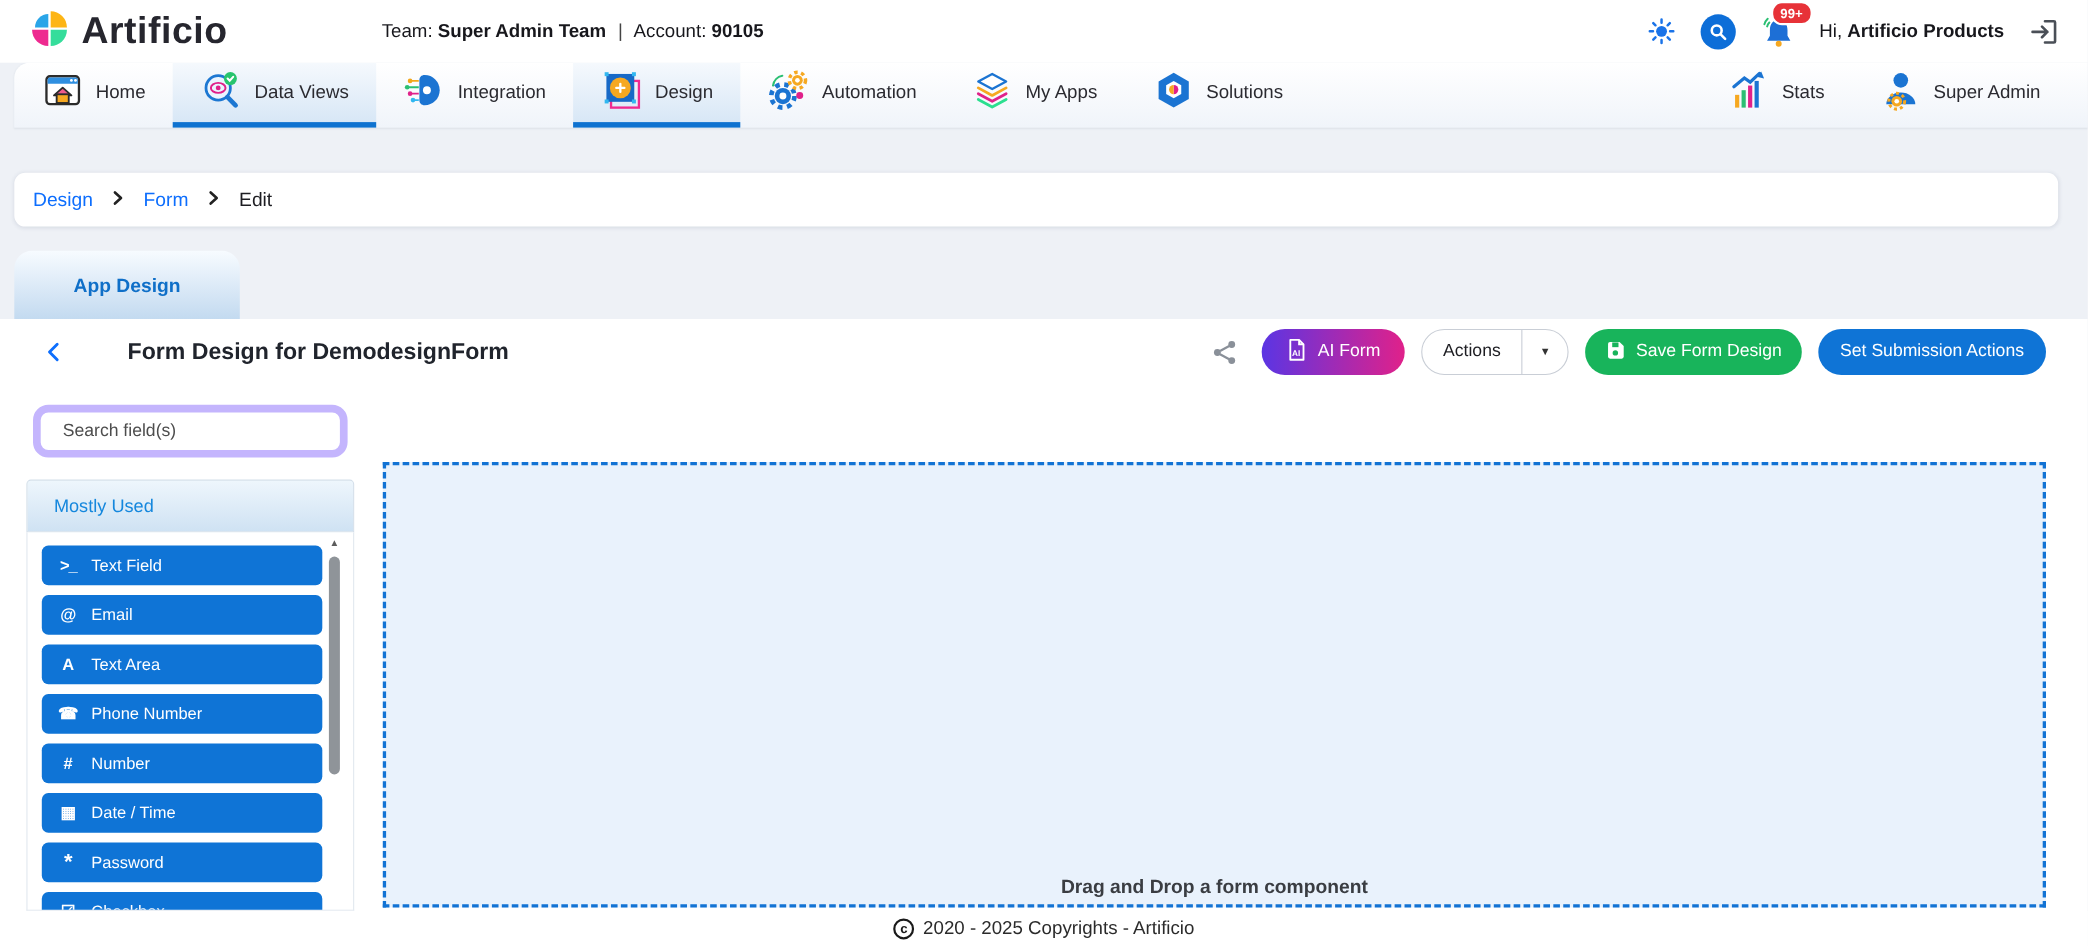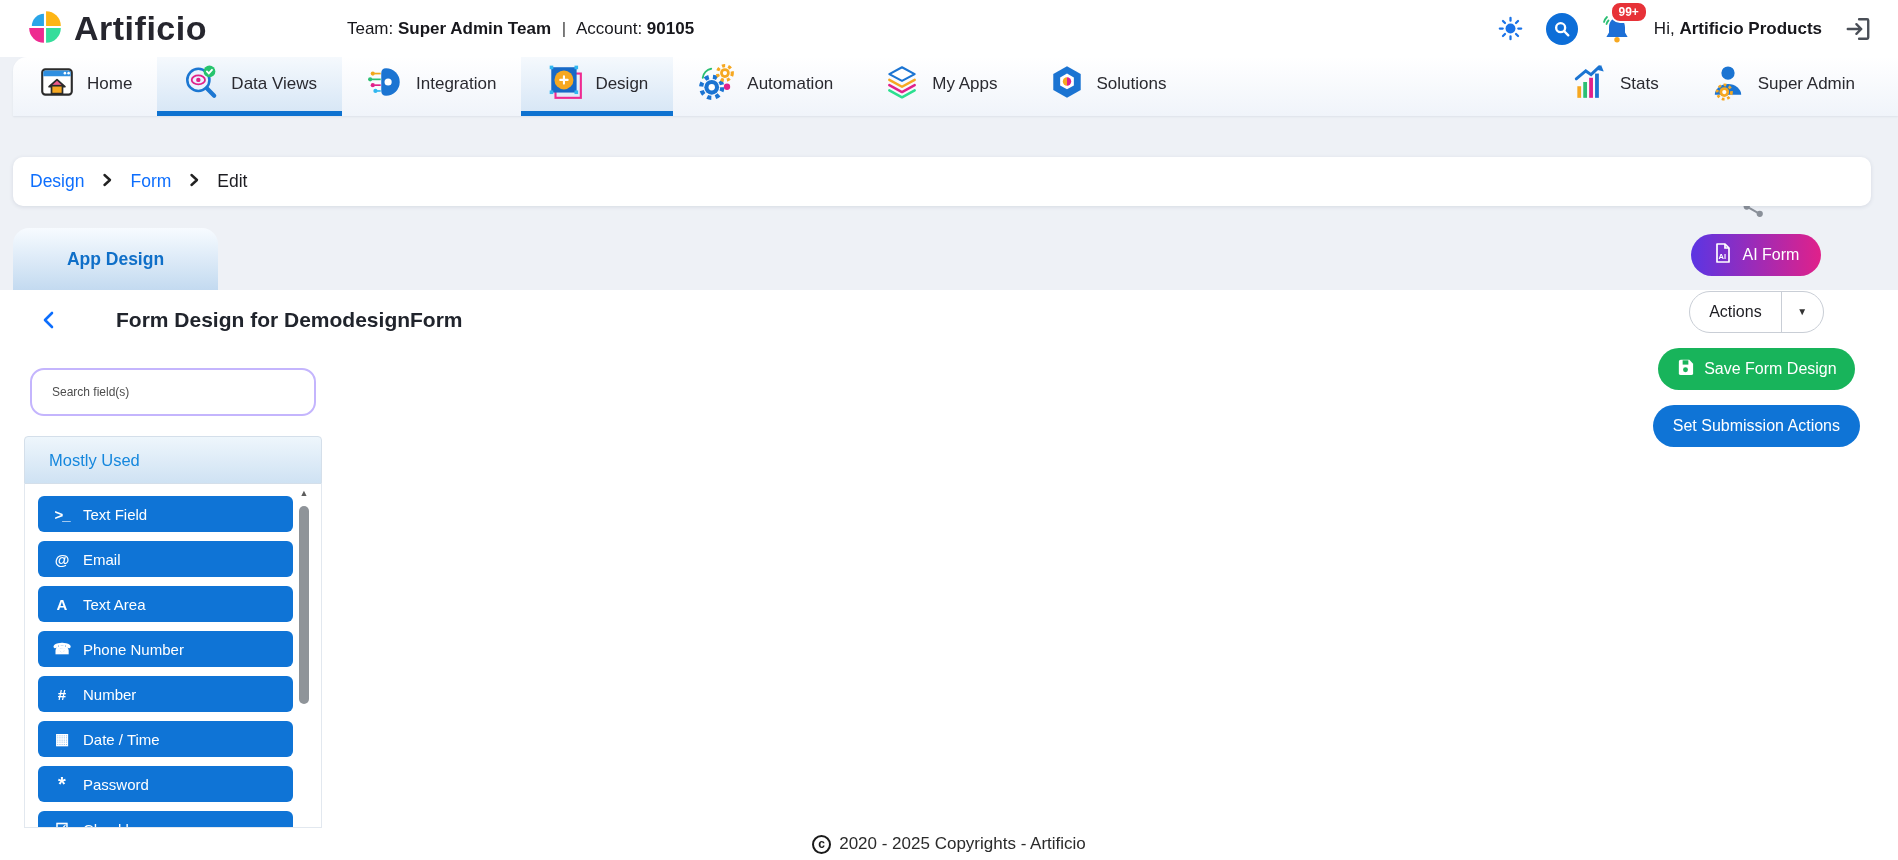--- a/index.html
+++ b/index.html
@@ -47,34 +47,34 @@
     border-radius:16px 16px 0 0;
     background:linear-gradient(180deg,#f7fbff 0%,#c3daf0 100%);
     display:flex; align-items:center; justify-content:center;
     color:#0f6fc8; font-weight:700; font-size:17.5px; z-index:2; cursor:pointer; }
   
   .main { position:absolute; top:290px; left:0; right:0; bottom:0; background:#fff; z-index:3; }
   .toolbar { position:absolute; top:8px; left:40px; right:38px; height:44px;
     display:flex; align-items:center;gap:44px; }
   .back-btn { display:flex; align-items:center; cursor:pointer; }
   .page-title { font-size:21px; font-weight:700; color:#20242c; margin-left:14px; }
-  .tb-right { margin-left:auto; display:flex; align-items:center; gap:15px;flex-direction:column; }
+  .tb-right { margin-left:auto; display:flex; gap:15px; }
   .pill { height:42px; border:none; border-radius:21px; display:flex; align-items:center;
     color:#fff; font-size:16px; font-family:inherit; cursor:pointer; gap:9px; }
   .pill-ai { background:linear-gradient(90deg,#5b35e3 0%,#e0218a 100%); padding:0 22px; }
   .pill-blue { background:#0f74d6; padding:0 20px; }
   .pill-green { background:#18b45b; padding:0 18px; }
   .split { display:flex; height:42px; border:1px solid #c9ced6; border-radius:21px;
     background:#fff; overflow:hidden; cursor:pointer; }
   .split-label { padding:0 19px; display:flex; align-items:center; font-size:16px; color:#1d1d22; }
   .split-caret { width:42px; display:flex; align-items:center; justify-content:center;
     border-left:1px solid #c9ced6; font-size:10px; color:#333; }
   
   .search-input { position:absolute; top:78px; left:30px; width:286px; height:48px;
-    border:2px solid #c4b5fd; border-radius:14px; padding:0 20px; font-size:12px;
+    border:7px solid #c4b5fd; border-radius:14px; padding:0 20px; font-size:16px;
     font-family:inherit; color:#333; outline:none; background:#fff; }
   .search-input::placeholder { color:#4d4d4d; opacity:1; }
   .section-head { position:absolute; top:146px; left:24px; width:298px; height:48px;
     background:linear-gradient(180deg,#eef6fc 0%,#cfe2f3 100%);
     border:1px solid #d4dfea; border-radius:4px 4px 0 0; display:flex; align-items:center;
     padding-left:24px; color:#1587dd; font-size:16.5px; cursor:pointer; }
   .field-list { position:absolute; top:194px; left:24px; width:298px; height:344px;
     background:#fff; border:1px solid #e2e8ef; border-top:none; overflow:hidden; }
   .fld { display:flex; align-items:center; width:255px; height:36px; background:#0f74d6;
     border:none; border-radius:6px; color:#fff; margin:0 0 9px 13px; font-size:15px;
@@ -391,18 +391,21 @@
         <span class="fico">☑</span>
         <span>Checkbox</span>
       </button>
     </div>
     <div class="scroll-track">
       <div class="scroll-arrow">▲</div>
       <div class="scroll-thumb"></div>
     </div>
   </div>
 
+  <div class="dropzone">
+    <div class="drop-hint">Drag and Drop a form component</div>
+  </div>
 
   <div class="footer">
     <span class="c-circle">c</span>
     <span>2020 - 2025 Copyrights - Artificio</span>
   </div>
 </div>
 
 </body></html>

